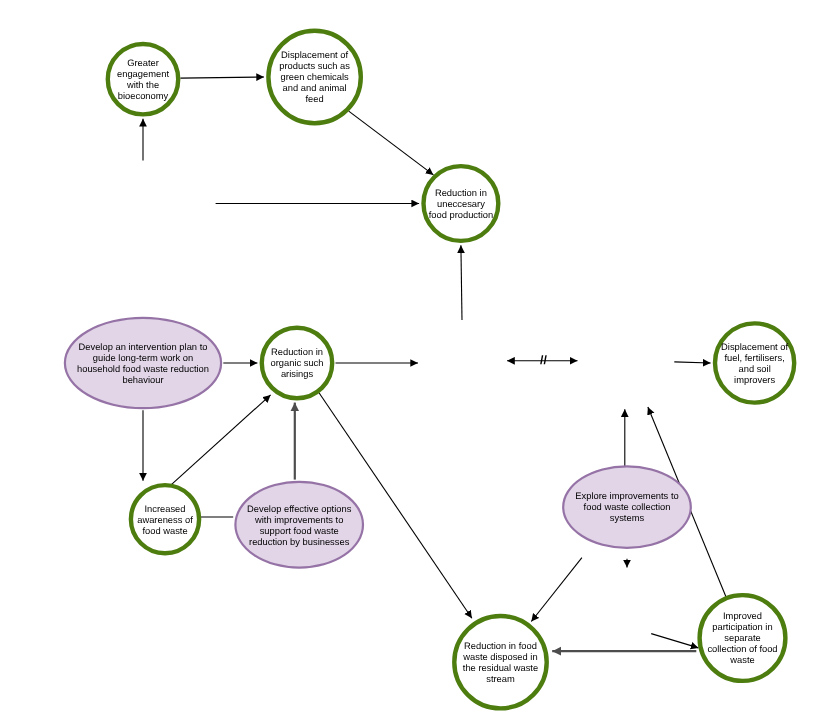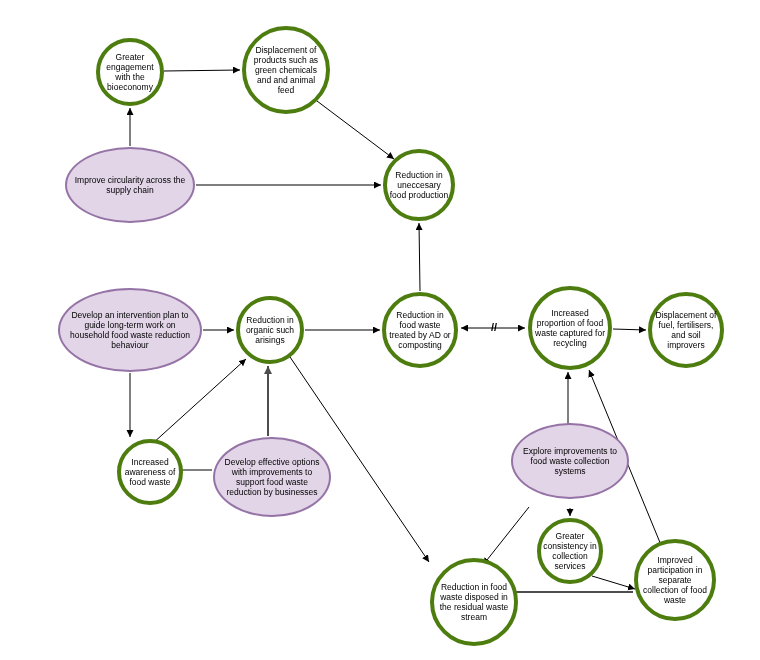--- a/index.html
+++ b/index.html
@@ -61,39 +61,35 @@
     <line x1="529" y1="507" x2="483" y2="565" stroke="#000" stroke-width="1" marker-end="url(#arr)"></line>
     <line x1="570" y1="508" x2="570" y2="516" stroke="#000" stroke-width="1" marker-end="url(#arr)"></line>
     <line x1="592" y1="576" x2="635" y2="589" stroke="#000" stroke-width="1" marker-end="url(#arr)"></line>
     <line x1="633" y1="592" x2="502" y2="592" stroke="#4d4d4d" stroke-width="2" marker-end="url(#arrGray)"></line>
   </svg>
 
   <div class="node" style="left:96px; top:38px; width:68px; height:68px;">Greater engagement with the bioeconomy</div>
 
   <div class="node" style="left:242px; top:26px; width:88px; height:88px;">Displacement of products such as green chemicals and and animal feed</div>
 
-  <div class="node purple" style="left:65px; top:147px; width:130px; height:76px;">Improve circularity across the supply chain</div>
 
   <div class="node" style="left:383px; top:149px; width:72px; height:72px;">Reduction in uneccesary food production</div>
 
   <div class="node purple" style="left:58px; top:288px; width:144px; height:84px;">Develop an intervention plan to guide long-term work on household food waste reduction behaviour</div>
 
   <div class="node" style="left:236px; top:296px; width:68px; height:68px;">Reduction in organic such arisings</div>
 
-  <div class="node" style="left:382px; top:292px; width:76px; height:76px;">Reduction in food waste treated by AD or composting</div>
 
-  <div class="node" style="left:528px; top:286px; width:84px; height:84px;">Increased proportion of food waste captured for recycling</div>
 
   <div class="node" style="left:648px; top:292px; width:76px; height:76px;">Displacement of fuel, fertilisers, and soil improvers</div>
 
   <div class="node" style="left:97px; top:439px; width:66px; height:66px;margin-left:20px;">Increased awareness of food waste</div>
 
   <div class="node purple" style="left:213px; top:437px; width:118px; height:80px;">Develop effective options with improvements to support food waste reduction by businesses</div>
 
   <div class="node purple" style="left:511px; top:423px; width:118px; height:76px;">Explore improvements to food waste collection systems</div>
 
-  <div class="node" style="left:537px; top:518px; width:66px; height:66px;">Greater consistency in collection services</div>
 
-  <div class="node" style="left:430px; top:558px; width:88px; height:88px;">Reduction in food waste disposed in the residual waste stream</div>
+  <div class="node" style="left:411px; top:558px; width:88px; height:88px;">Reduction in food waste disposed in the residual waste stream</div>
 
   <div class="node" style="left:634px; top:539px; width:82px; height:82px;text-align:center;">Improved participation in separate collection of food waste</div>
 
 </div>
 
 </body></html>

